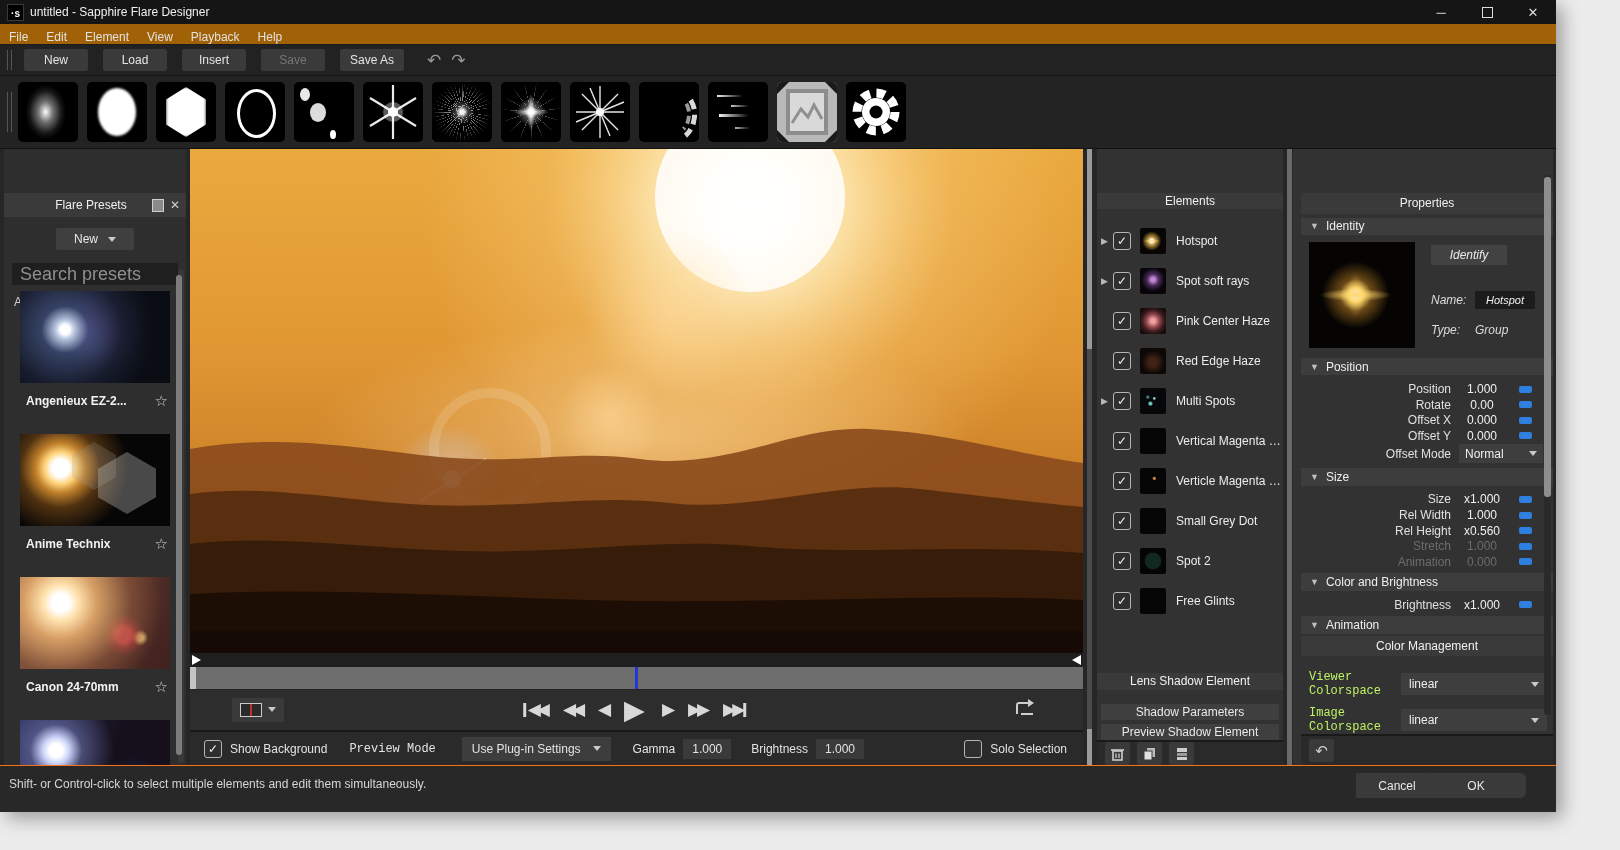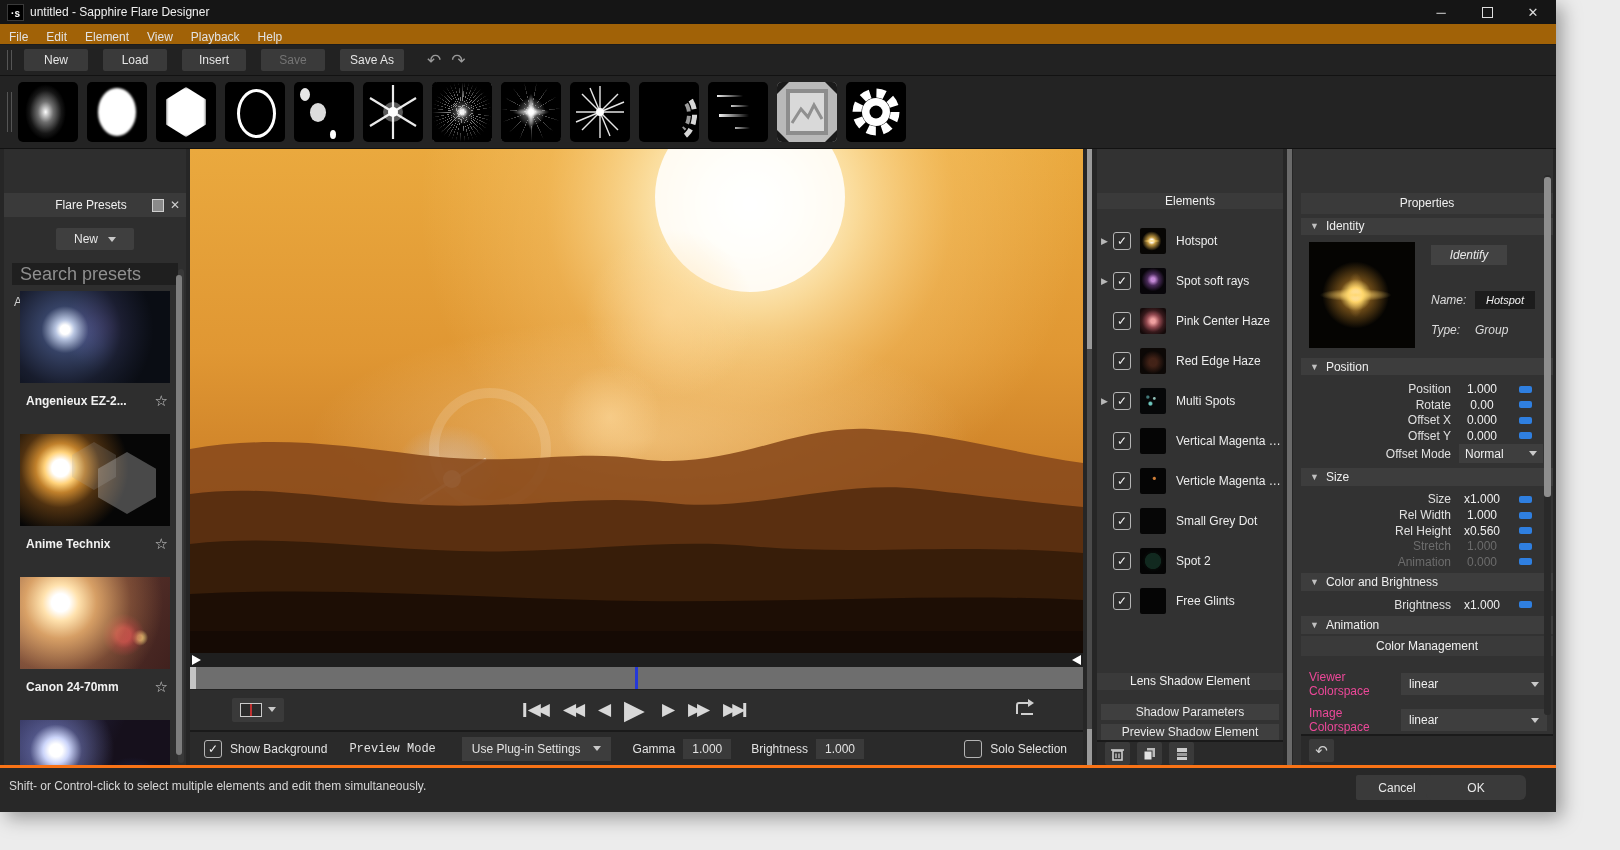--- a/index.html
+++ b/index.html
@@ -165,28 +165,28 @@
   .prow .pl{flex:0 0 150px;text-align:right;padding-right:0;color:#e0e0e0;}
   .prow .pv{flex:0 0 62px;text-align:center;color:#f0f0f0;}
   .prow .handle{width:13px;height:7px;background:#2f7fe0;border-radius:2px;margin-left:6px;}
   .prow.disabled .pl,.prow.disabled .pv{color:#6c6c6c;}
   .offsetrow{height:24px;}
   .dropsm{width:72px;height:19px;background:#3e3e3e;display:flex;align-items:center;justify-content:space-between;padding:0 6px;margin-left:8px;color:#eee;}
   .colorrow{height:28px;}
   .swatch{width:30px;height:25px;background:#f6dd92;border:1px solid #d8d8d8;border-radius:2px;margin-left:22px;}
   .cmhead{height:24px;background:#3a3a3a;display:flex;align-items:center;justify-content:center;color:#f0f0f0;margin-top:2px;}
   .cmrow{display:flex;align-items:center;margin:14px 6px 0 8px;}
-  .cmrow .cml{flex:1;color:#ec4899;}
+  .cmrow .cml{flex:1;color:#bef264;font-family:Liberation Mono, monospace;}
   .cmdrop{width:130px;height:22px;background:#3e3e3e;display:flex;align-items:center;justify-content:space-between;padding:0 8px;color:#eee;}
   .props .panelbottom{padding-left:8px;}
   .undoglyph{font-size:15px;color:#d0d0d0;}
   .pscroll{position:absolute;right:2px;top:26px;width:7px;height:540px;background:#2a2a2a;border-radius:3px;}
   .pscroll .pthm{position:absolute;top:2px;left:0;width:7px;height:320px;background:#8e8e8e;border-radius:3px;}
   
-  .statusbar{position:relative;height:48px;background:#282828;border-top:3px solid #f97316;}
+  .statusbar{position:relative;height:48px;background:#282828;border-top:1px solid #f97316;}
   .statustext{position:absolute;left:9px;top:11px;color:#d6d6d6;font-size:12px;}
   .okbtn,.cancelbtn{position:absolute;top:7px;height:25px;background:#3a3a3a;border-radius:2px;display:flex;align-items:center;justify-content:center;color:#e8e8e8;}
   .cancelbtn{right:118px;width:82px;}
   .okbtn{right:30px;width:100px;border-radius:6px;}
 </style>
 </head>
 <body>
 
 <div class="window">
 

